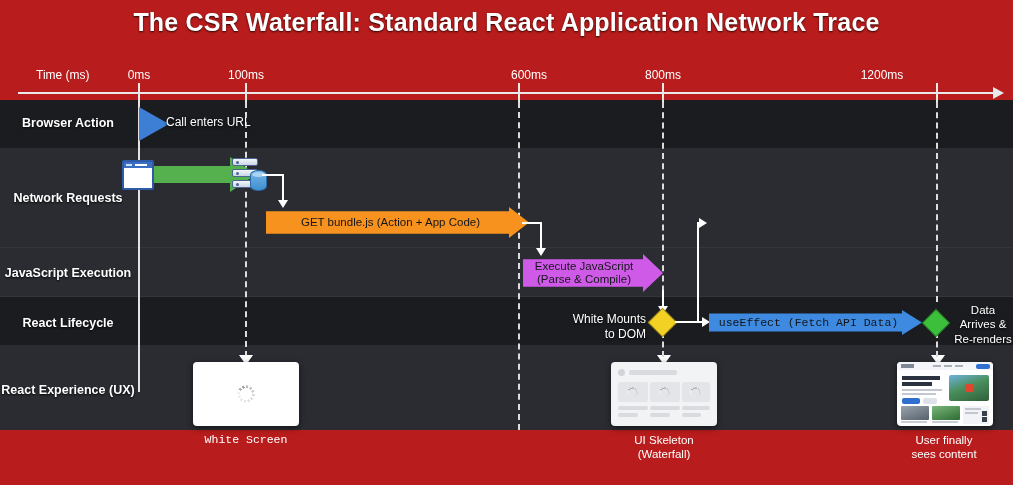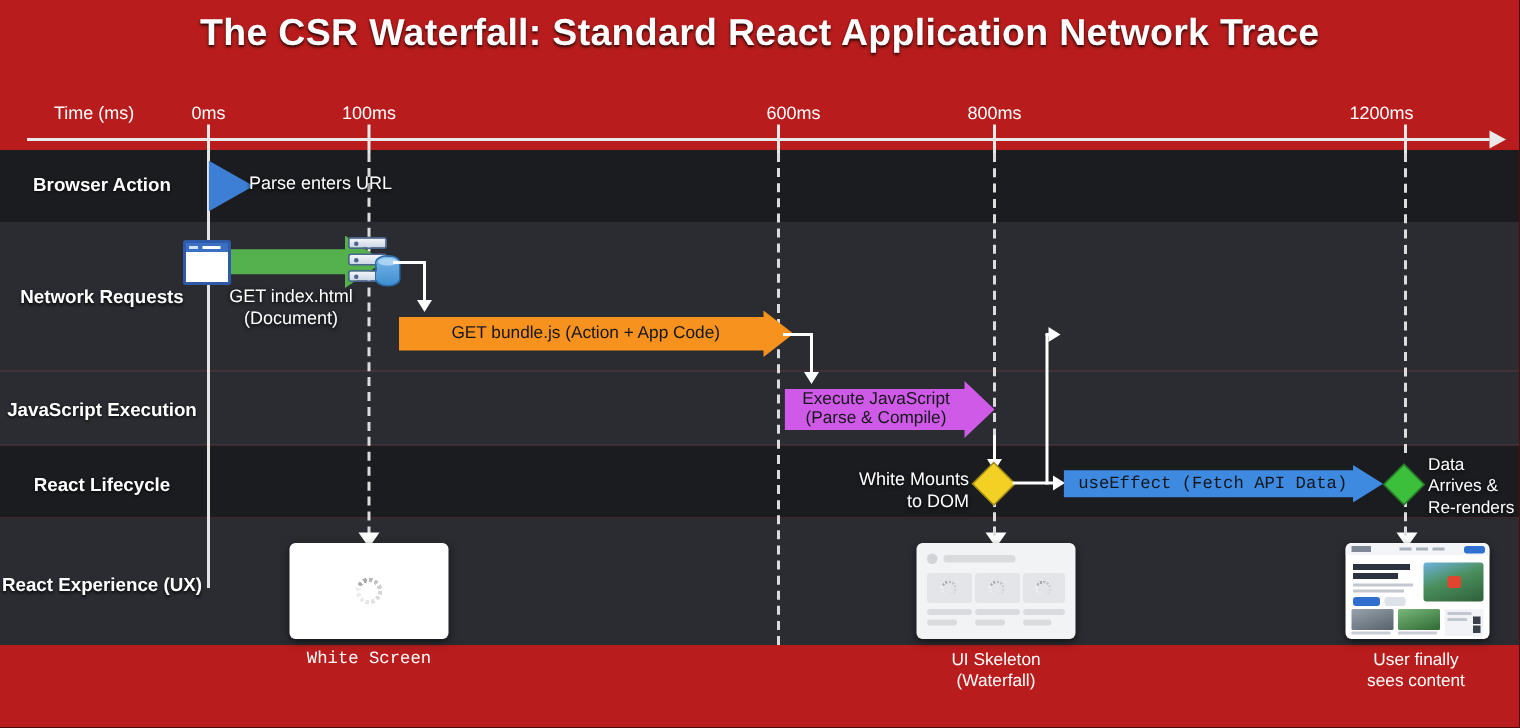--- a/index.html
+++ b/index.html
@@ -234,21 +234,21 @@
   <div class="tick" style="left:138px;"></div>
   <div class="tick" style="left:245px;"></div>
   <div class="tick" style="left:518px;"></div>
   <div class="tick" style="left:662px;"></div>
   <div class="tick" style="left:936px;"></div>
 
   <div class="ticklabel" style="left:139px;">0ms</div>
   <div class="ticklabel" style="left:246px;">100ms</div>
   <div class="ticklabel" style="left:519px;margin-left:10px;">600ms</div>
   <div class="ticklabel" style="left:663px;">800ms</div>
-  <div class="ticklabel" style="left:921px;text-align:right;">1200ms</div>
+  <div class="ticklabel" style="left:882px;text-align:right;">1200ms</div>
 
   <div class="guide-solid" style="left:138px;top:102px;height:290px;"></div>
   <div class="guide" style="left:245px;top:102px;height:255px;"></div>
   <div class="guide" style="left:518px;top:102px;height:328px;"></div>
   <div class="guide" style="left:662px;top:102px;height:210px;"></div>
   <div class="guide" style="left:936px;top:102px;height:200px;"></div>
 
   <div class="conn-head bigdown" style="left:239px;top:355px;"></div>
   <div class="conn-head bigdown" style="left:657px;top:355px;"></div>
   <div class="conn-head bigdown" style="left:931px;top:355px;"></div>
@@ -256,25 +256,23 @@
   <div class="guide" style="left:936px;top:332px;height:25px;"></div>
 
   <div class="rowlabel" style="top:116px;">Browser Action</div>
   <div class="rowlabel" style="top:191px;">Network Requests</div>
   <div class="rowlabel" style="top:266px;text-align:center;">JavaScript Execution</div>
   <div class="rowlabel" style="top:316px;">React Lifecycle</div>
   <div class="rowlabel" style="top:383px;">React Experience (UX)</div>
 
   <div class="bigarrow" style="left:139px;top:107px;width:30px;height:34px;background:#3d7fd4;
               clip-path:polygon(0 0,0 100%,100% 50%);"></div>
-  <div class="floatlabel" style="left:166px;top:115px;">Parse enters URL</div>
+  <div class="floatlabel" style="left:166px;top:115px;">Call enters URL</div>
 
   <div class="bigarrow" style="left:140px;top:157px;width:116px;height:35px;background:#54b14e;"></div>
-  <div class="floatlabel" style="left:146px;top:190px;text-align:center;width:96px;">GET index.html
-(Document)</div>
 
   <div class="winicon" style="left:122px;top:160px;width:32px;height:30px;">
     <div class="bar"></div>
   </div>
 
   <div class="srvicon" style="left:232px;top:158px;width:42px;height:38px;">
     <div class="srv-slab" style="top:0;"></div>
     <div class="srv-slab" style="top:11px;"></div>
     <div class="srv-slab" style="top:22px;"></div>
     <div class="srv-db" style="left:18px;top:12px;"></div>
@@ -311,21 +309,21 @@
   <div class="diamond" style="left:652px;top:312px;width:21px;height:21px;background:#f2d024;"></div>
 
   <div class="connector" style="left:675px;top:321px;width:30px;height:2px;"></div>
   <div class="conn-head right" style="left:702px;top:317px;"></div>
 
   <div class="arrowbar tall" style="left:709px;top:310px;width:213px;height:25px;background:#3d8ae0;font-family:Liberation Mono, monospace;">
     <span>useEffect (Fetch API Data)</span>
   </div>
 
   <div class="diamond" style="left:926px;top:313px;width:20px;height:20px;background:#3cc03c;"></div>
-  <div class="floatlabel" style="left:952px;top:303px;text-align:left;width:62px;font-size:11.5px;">Data
+  <div class="floatlabel" style="left:952px;top:303px;text-align:center;width:62px;font-size:11.5px;">Data
 Arrives &amp;
 Re-renders</div>
 
   <div class="thumb" style="left:193px;top:362px;width:106px;height:64px;">
     <div class="spinner" style="left:44px;top:23px;width:18px;height:18px;"></div>
   </div>
   <div class="caption" style="left:246px;top:433px;width:160px;font-family:Liberation Mono, monospace;">White Screen</div>
 
   <div class="thumb" style="left:611px;top:362px;width:106px;height:64px;background:#f2f3f5;">
     <div class="sk-dot" style="left:7px;top:7px;width:7px;height:7px;"></div>

